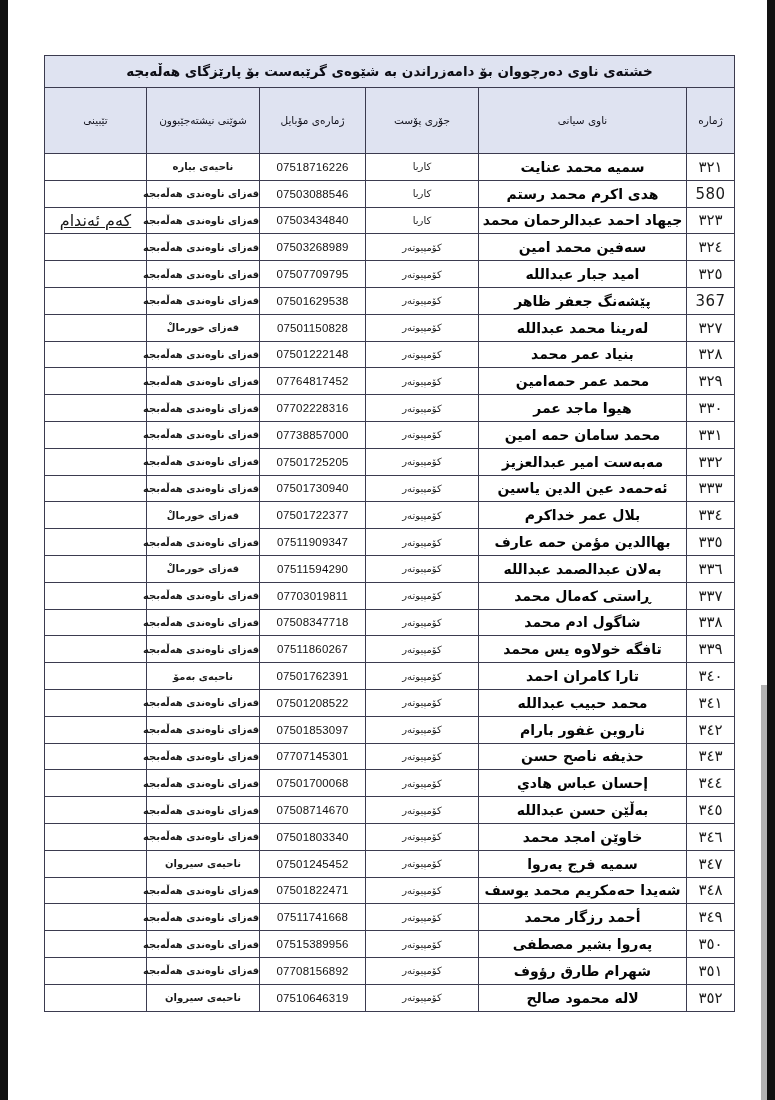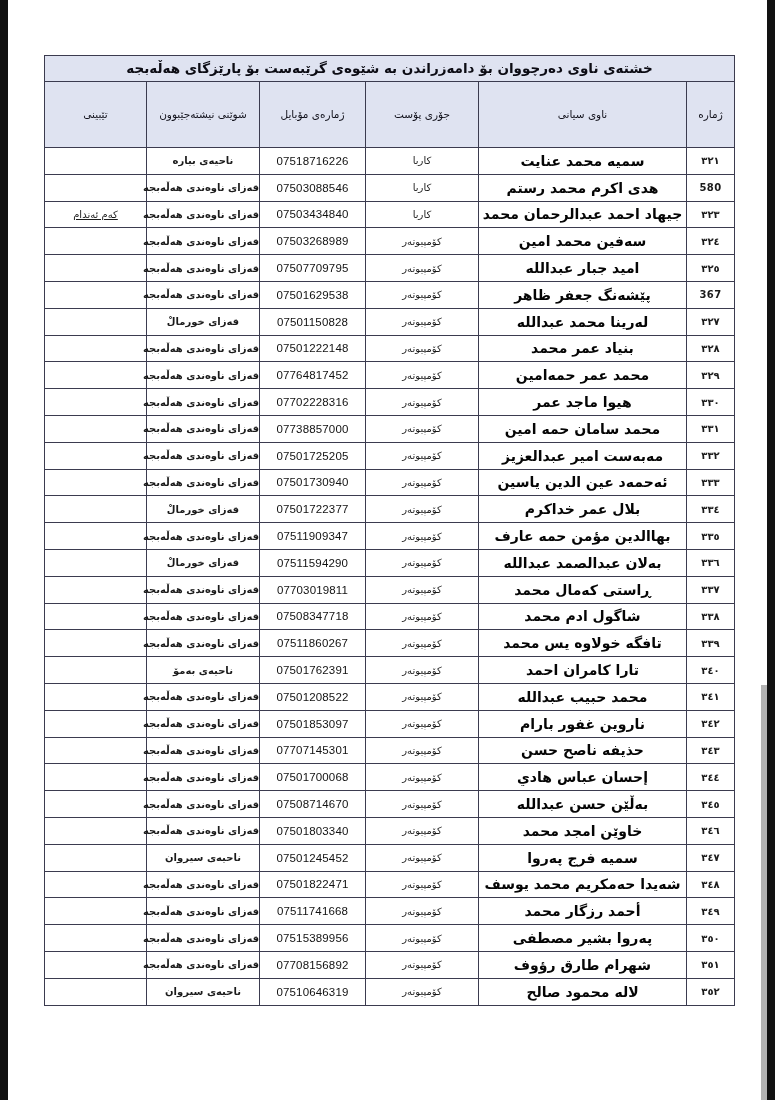--- a/index.html
+++ b/index.html
@@ -73,21 +73,21 @@
   table.grid td, table.grid th {
     border: 1px solid #3b3b4f;
     padding: 0;
     vertical-align: middle;
     text-align: center;
   }
 
   
   .title-cell {
     background: #dfe3f1;
-    height: 26px;
+    height: 32px;
     font-size: 13.5px;
     font-weight: 700;
     color: #0c0c14;
     letter-spacing: 0;
     padding: 2px 6px 4px 6px;
     line-height: 1.35;
     white-space: nowrap;
   }
 
   
@@ -97,22 +97,22 @@
     font-size: 10.5px;
     font-weight: 400;
     color: #12121c;
     padding: 2px 3px;
     line-height: 1.3;
   }
 
   
   .c-num {
     height: 26.8px;
-    font-size: 10px;
-    font-weight: 700;
+    font-size: 15px;
+    font-weight: 400;
     color: #1a1a1a;
     letter-spacing: .4px;
   }
   .c-name {
     font-size: 14px;
     font-weight: 700;
     color: #050505;
     padding: 0 8px;
     white-space: nowrap;
     margin-left: 27px;
@@ -131,21 +131,21 @@
     font-family: "Liberation Sans", sans-serif;
     margin-top: 7px;
   }
   .c-addr {
     font-size: 10px;
     font-weight: 700;
     color: #1a1a1a;
     white-space: nowrap;
   }
   .c-note {
-    font-size: 10px;
+    font-size: 16px;
     font-weight: 400;
     color: #1a1a1a;
     text-decoration: underline;
   }
 
   
   col.w-num    { width: 48px; }
   col.w-name   { width: 208px; }
   col.w-post   { width: 113px; }
   col.w-mobile { width: 106px; }

